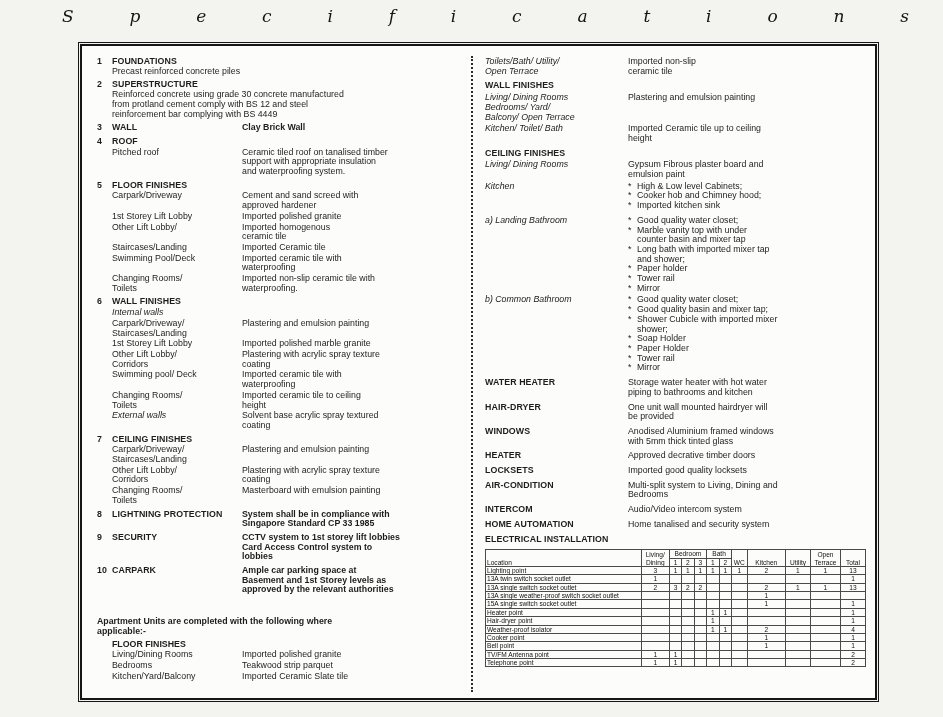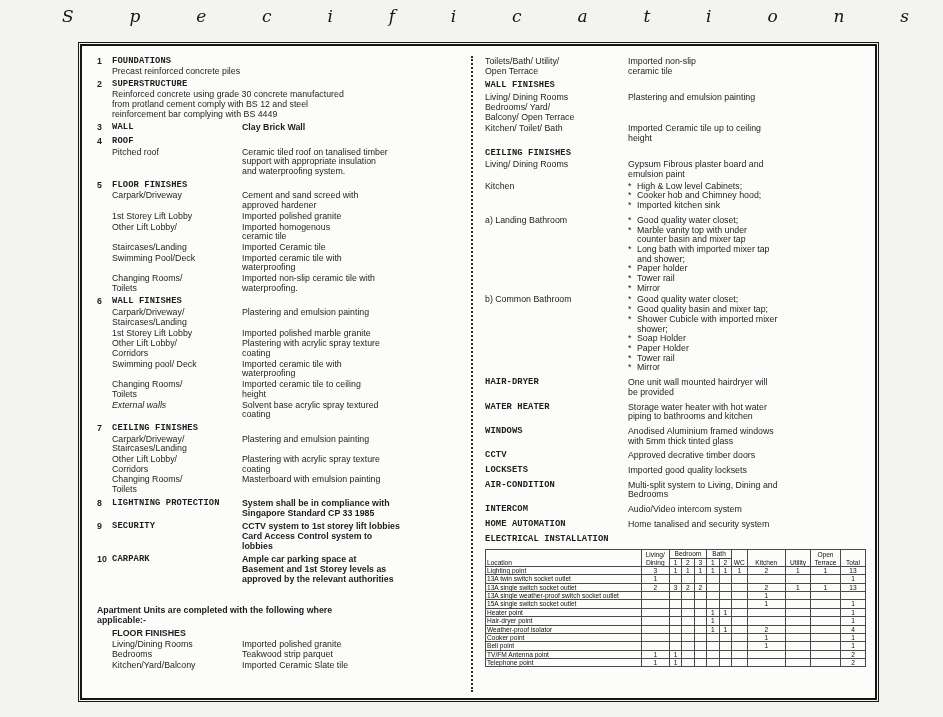--- a/index.html
+++ b/index.html
@@ -27,37 +27,37 @@
   .divider{
     position:absolute;left:389px;top:10px;height:636px;width:0;
     border-left:2px dotted #2b2b2b;
   }
   .col-left{position:absolute;left:15px;top:11px;width:372px;font-size:8.8px;line-height:9.7px;}
   .col-right{position:absolute;left:403px;top:9px;width:378px;font-size:8.8px;line-height:9.7px;}
   
   .sec{margin-bottom:4px;}
   .sec-head{display:grid;grid-template-columns:15px 130px 1fr;}
   .num{font-weight:700;}
-  .h{font-weight:700;letter-spacing:.1px;font-family:Liberation Mono, monospace;}
+  .h{font-weight:700;letter-spacing:.1px;}
   .h.span2{grid-column:2/4;}
   .hv{white-space:pre-line;font-weight:bold;}
   .para{padding-left:15px;white-space:pre-line;}
   .row{display:flex;padding-left:15px;margin-top:1px;}
   .lab{width:130px;flex:none;white-space:pre-line;}
   .lab.it{font-style:italic;}
   .val{width:212px;flex:none;white-space:pre-line;}
   
   .apt-note{font-weight:700;white-space:pre-line;margin-top:22px;margin-bottom:3px;}
   .apt-head{font-weight:700;padding-left:15px;}
   
   .blk{margin-bottom:5px;}
   .blk-head{display:grid;grid-template-columns:143px 1fr;}
   .hv2{white-space:pre-line;font-weight:400;}
   .row2{display:grid;grid-template-columns:143px 1fr;margin-top:2px;}
-  .lab2{white-space:pre-line;}
+  .lab2{white-space:pre-line;font-style:italic;}
   .val2{white-space:pre-line;}
   .bullet{display:flex;}
   .star{width:9px;flex:none;}
   .btxt{white-space:pre-line;flex:1;}
   
   .etable-wrap{margin-top:2px;}
   table.etable{border-collapse:collapse;width:381px;font-size:6.6px;line-height:1.12;color:#111;table-layout:fixed;}
   .etable th,.etable td{border:1px solid #4a4a4a;padding:0 1px;font-weight:400;vertical-align:bottom;overflow:hidden;}
   .etable th{text-align:center;white-space:pre-line;}
   .etable th.bl{text-align:left;}
@@ -158,20 +158,23 @@
             <span class="val">Imported non-slip ceramic tile with
 waterproofing.</span>
           </div>
         </div>
         <div class="sec">
           <div class="sec-head">
             <span class="num">6</span>
             <span class="h span2">WALL FINISHES</span>
           </div>
           <div class="row">
+            <span class="lab it">Internal walls</span>
+          </div>
+          <div class="row">
             <span class="lab">Carpark/Driveway/
 Staircases/Landing</span>
             <span class="val">Plastering and emulsion painting</span>
           </div>
           <div class="row">
             <span class="lab">1st Storey Lift Lobby</span>
             <span class="val">Imported polished marble granite</span>
           </div>
           <div class="row">
             <span class="lab">Other Lift Lobby/
@@ -312,42 +315,42 @@
 and shower;</span></span><span class="bullet"><span class="star">*</span><span class="btxt">Paper holder</span></span><span class="bullet"><span class="star">*</span><span class="btxt">Tower rail</span></span><span class="bullet"><span class="star">*</span><span class="btxt">Mirror</span></span></span>
           </div>
           <div class="row2">
             <span class="lab2">b) Common Bathroom</span>
             <span class="val2"><span class="bullet"><span class="star">*</span><span class="btxt">Good quality water closet;</span></span><span class="bullet"><span class="star">*</span><span class="btxt">Good quality basin and mixer tap;</span></span><span class="bullet"><span class="star">*</span><span class="btxt">Shower Cubicle with imported mixer
 shower;</span></span><span class="bullet"><span class="star">*</span><span class="btxt">Soap Holder</span></span><span class="bullet"><span class="star">*</span><span class="btxt">Paper Holder</span></span><span class="bullet"><span class="star">*</span><span class="btxt">Tower rail</span></span><span class="bullet"><span class="star">*</span><span class="btxt">Mirror</span></span></span>
           </div>
         </div>
         <div class="blk">
           <div class="blk-head">
+            <span class="h">WATER HEATER</span>
+            <span class="hv2">Storage water heater with hot water
+piping to bathrooms and kitchen</span>
+          </div>
+        </div>
+        <div class="blk">
+          <div class="blk-head">
             <span class="h">HAIR-DRYER</span>
             <span class="hv2">One unit wall mounted hairdryer will
 be provided</span>
           </div>
         </div>
         <div class="blk">
           <div class="blk-head">
-            <span class="h">WATER HEATER</span>
-            <span class="hv2">Storage water heater with hot water
-piping to bathrooms and kitchen</span>
-          </div>
-        </div>
-        <div class="blk">
-          <div class="blk-head">
             <span class="h">WINDOWS</span>
             <span class="hv2">Anodised Aluminium framed windows
 with 5mm thick tinted glass</span>
           </div>
         </div>
         <div class="blk">
           <div class="blk-head">
-            <span class="h">CCTV</span>
+            <span class="h">HEATER</span>
             <span class="hv2">Approved decrative timber doors</span>
           </div>
         </div>
         <div class="blk">
           <div class="blk-head">
             <span class="h">LOCKSETS</span>
             <span class="hv2">Imported good quality locksets</span>
           </div>
         </div>
         <div class="blk">

